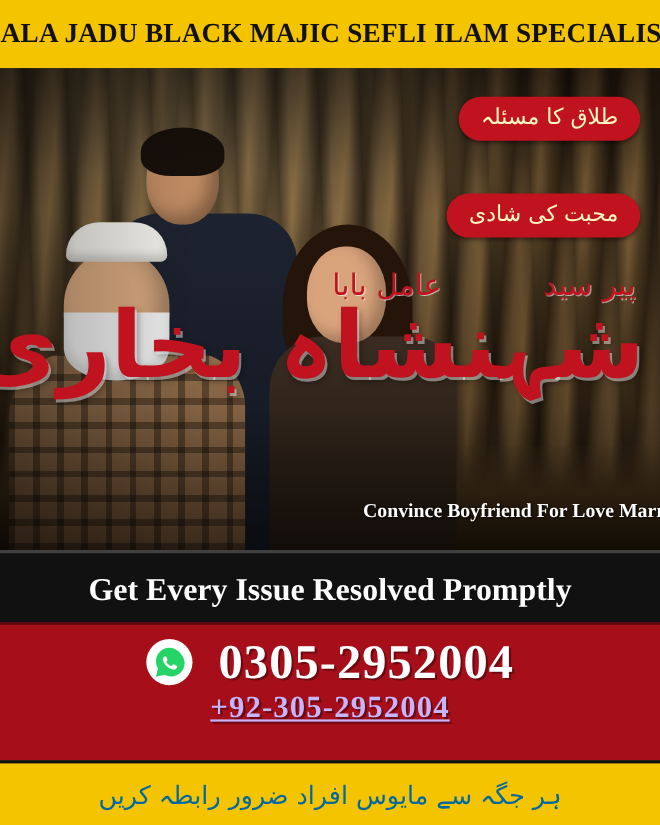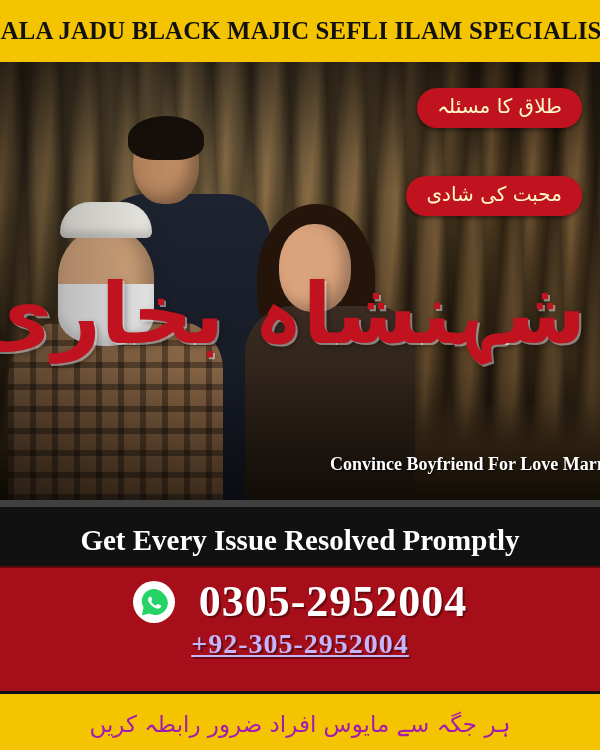--- a/index.html
+++ b/index.html
@@ -242,21 +242,21 @@
   
   .headline-band {
     position: absolute;
     left: 0; top: 500px;
     width: 600px;
     height: 66px;
     background: #111;
     display: flex;
     align-items: center;
     justify-content: center;
-    border-top: 7px solid #404040;
+    border-top: 3px solid #404040;
   }
   .headline-text {
     color: #ffffff;
     font-family: "Liberation Serif", serif;
     font-weight: bold;
     font-size: 29px;
     white-space: nowrap;
   }
 
   
@@ -322,21 +322,21 @@
     height: 59px;
     background: #f5c400;
     display: flex;
     align-items: center;
     justify-content: center;
     border-top: 3px solid #111;
   }
   .footer-text {
     font-family: "DejaVu Sans", sans-serif;
     font-size: 23px;
-    color: #a21caf;
+    color: #0369a1;
     direction: rtl;
     white-space: nowrap;
   }
 </style>
 </head>
 <body>
 
 <div class="poster">
 
   <div class="top-banner">
@@ -364,20 +364,24 @@
       <div class="head"></div>
       <div class="beard"></div>
       <div class="cap"></div>
     </div>
 
     <div class="photo-shade"></div>
 
     <div class="pill pill-1">طلاق کا مسئلہ</div>
     <div class="pill pill-2">محبت کی شادی</div>
 
+    <div class="name-small">
+      <span>پیر سید</span>
+      <span class="alt">عامل بابا</span>
+    </div>
     <div class="name-big">شہنشاہ بخاری</div>
 
     <div class="tagline-en">Convince Boyfriend For Love Marriage</div>
   </div>
 
   <div class="headline-band">
     <div class="headline-text">Get Every Issue Resolved Promptly</div>
   </div>
 
   <div class="phone-band">

